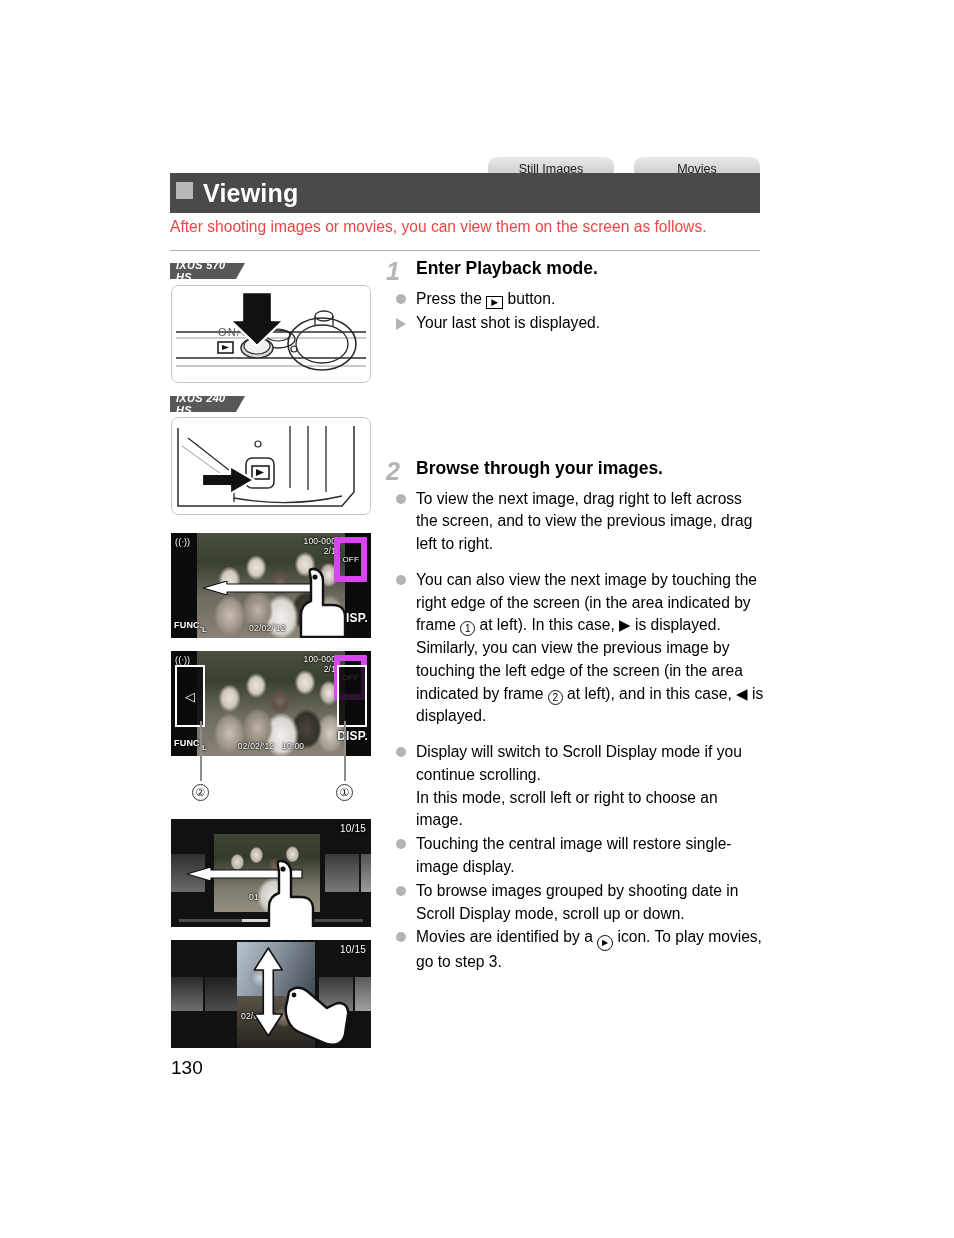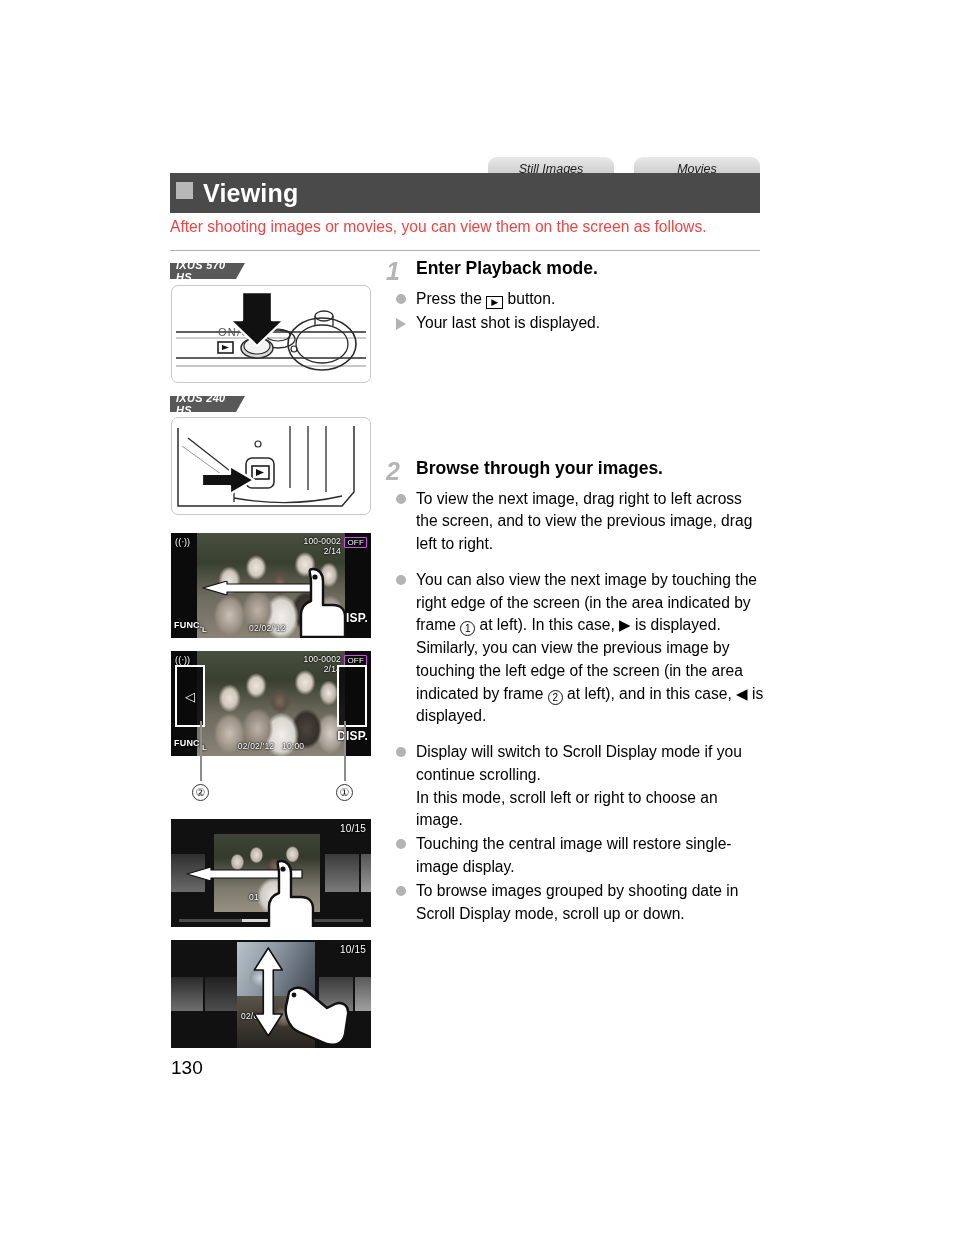--- a/index.html
+++ b/index.html
@@ -24,21 +24,20 @@
 
   
   .tabs {
     position: absolute;
     left: 488px;
     top: 157px;
     width: 272px;
     height: 26px;
     display: flex;
     gap: 20px;
-    font-style: italic;
   }
   .tab {
     flex: 1;
     height: 26px;
     border-radius: 9px 9px 0 0;
     background: linear-gradient(to bottom, #e9e9e9 0%, #d2d2d2 55%, #c7c7c7 100%);
     font-size: 12.5px;
     color: #1a1a1a;
     display: flex;
     align-items: center;
@@ -197,22 +196,22 @@
   .osd-battery {
     right: 62px; top: 5px;
     width: 12px; height: 7px;
     background: #dcdcdc;
     border: 1px solid #fff;
     box-sizing: border-box;
   }
   .osd-flash {
     right: 4px; top: 4px;
     font-size: 8px;
-    border: 1px solid #d946ef;
-    padding: 0 2px;
+    border: 6px solid #d946ef;
+    padding: 12px 2px;
     border-radius: 1px;
   }
   .osd-func { left: 3px; bottom: 8px; font-weight: bold; font-size: 9px; }
   .osd-disp { right: 3px; bottom: 12px; font-weight: bold; font-size: 12px; }
   .osd-quality {
     left: 31px; bottom: 4px;
     font-size: 8px;
     font-weight: bold;
   }
   .osd-date { left: 50%; bottom: 4px; transform: translateX(-60%); }
@@ -661,20 +660,26 @@
           <span>Touching the central image will restore single-image display.</span>
         </div>
 
         <div class="bullet">
           <span class="mk">
               <span class="dot"></span>
             </span>
           <span>To browse images grouped by shooting date in Scroll Display mode, scroll up or down.</span>
         </div>
 
+        <div class="bullet">
+          <span class="mk">
+              <span class="dot"></span>
+            </span>
+          <span>Movies are identified by a </span><span class="movie-icon"></span><span> icon. To play movies, go to step 3.</span>
+        </div>
 
       </div>
     </div>
   </div>
 
   <div class="page-num">130</div>
 
 </div>
 
 </body></html>

